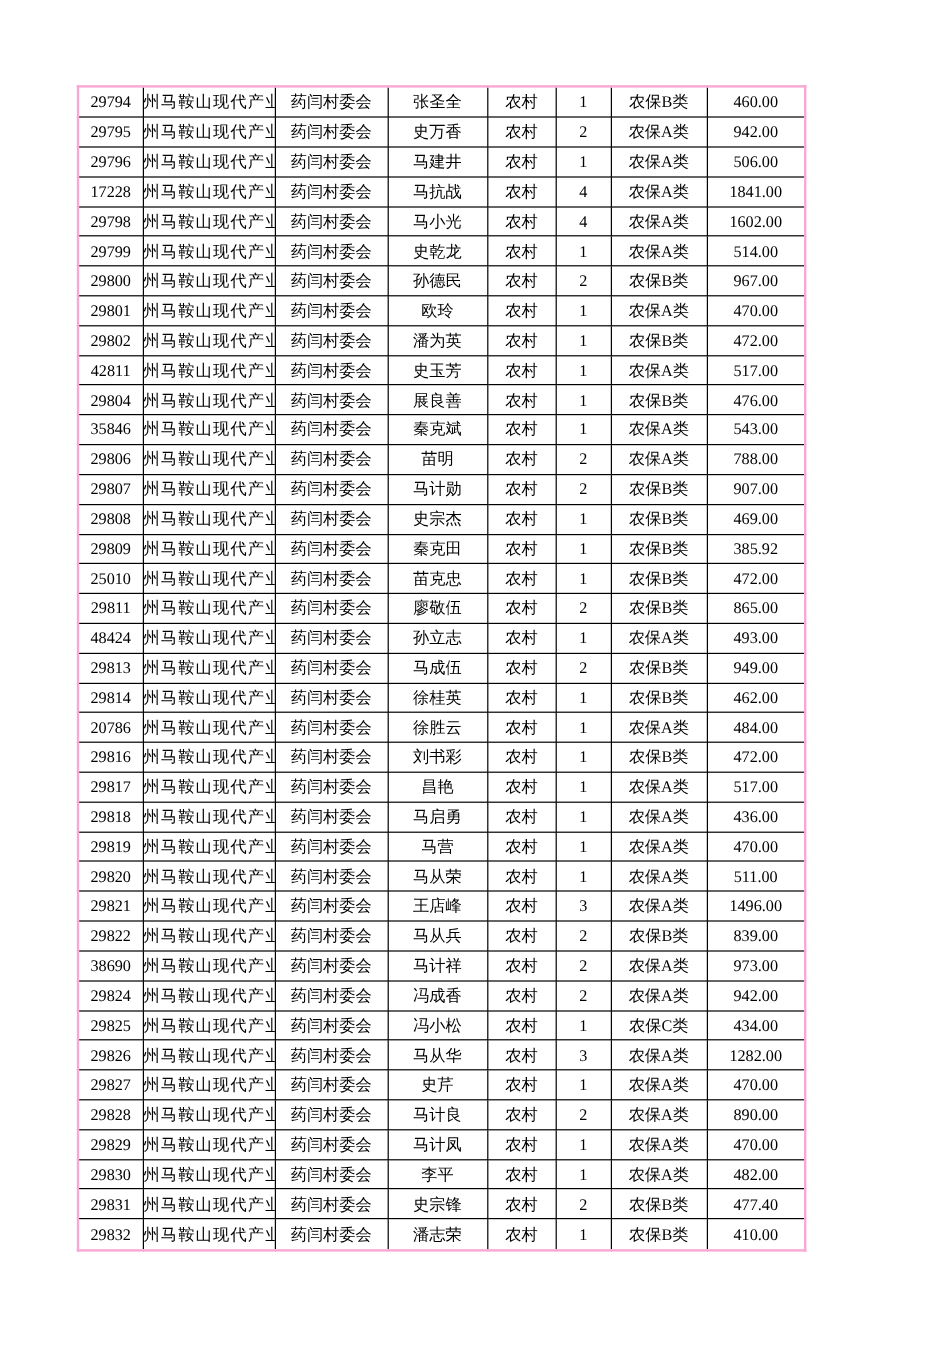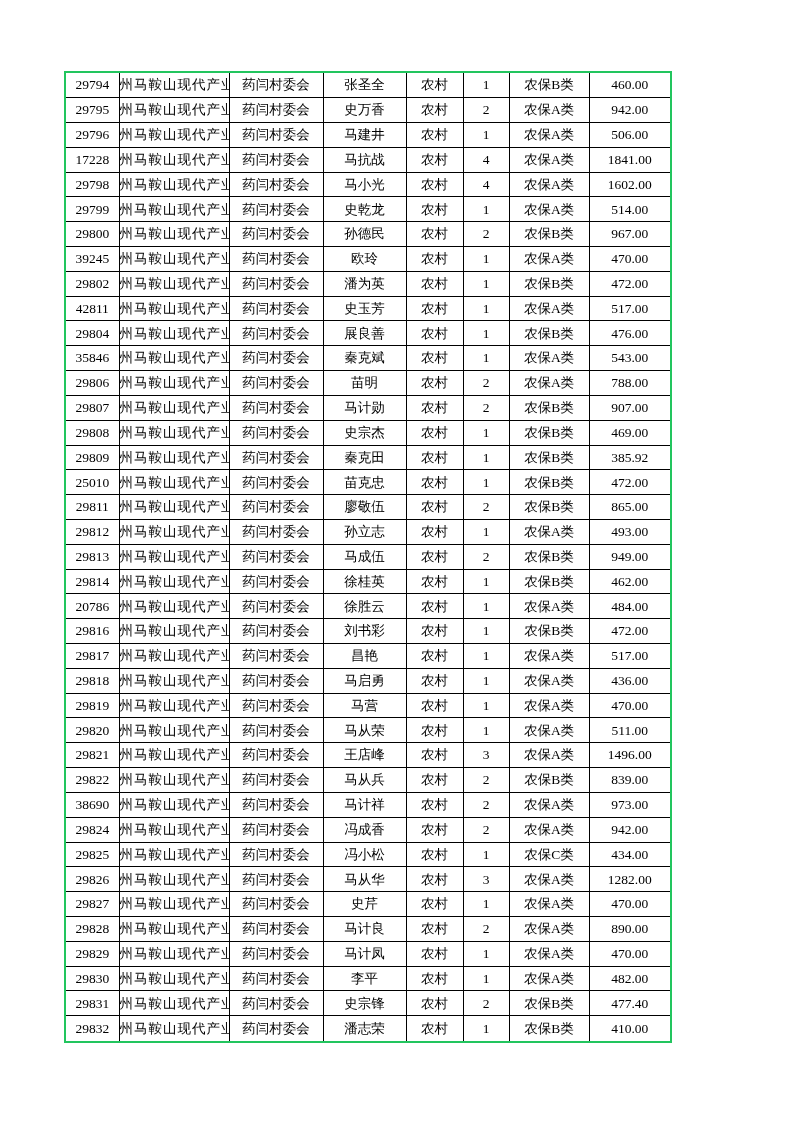--- a/index.html
+++ b/index.html
@@ -13,21 +13,21 @@
     color: #000000;
   }
   table.grid {
     position: absolute;
     left: 64px;
     top: 71px;
     width: 606px;
     height: 972px;
     border-collapse: collapse;
     table-layout: fixed;
-    border: 2px solid #22c55e;
+    border: 2px solid #f9a8d4;
   }
   table.grid td {
     border: 1.5px solid #000;
     padding: 0;
     text-align: center;
     vertical-align: middle;
     font-size: 13.5px;
     line-height: 1;
     overflow: hidden;
     white-space: nowrap;
@@ -120,21 +120,21 @@
     <td>29800</td>
     <td class="clip"><span class="overflow-text">州马鞍山现代产业园</span></td>
     <td>药闫村委会</td>
     <td>孙德民</td>
     <td>农村</td>
     <td>2</td>
     <td>农保B类</td>
     <td>967.00</td>
   </tr>
         <tr>
-    <td>39245</td>
+    <td>29801</td>
     <td class="clip"><span class="overflow-text">州马鞍山现代产业园</span></td>
     <td>药闫村委会</td>
     <td>欧玲</td>
     <td>农村</td>
     <td>1</td>
     <td>农保A类</td>
     <td>470.00</td>
   </tr>
         <tr>
     <td>29802</td>
@@ -230,21 +230,21 @@
     <td>29811</td>
     <td class="clip"><span class="overflow-text">州马鞍山现代产业园</span></td>
     <td>药闫村委会</td>
     <td>廖敬伍</td>
     <td>农村</td>
     <td>2</td>
     <td>农保B类</td>
     <td>865.00</td>
   </tr>
         <tr>
-    <td>29812</td>
+    <td>48424</td>
     <td class="clip"><span class="overflow-text">州马鞍山现代产业园</span></td>
     <td>药闫村委会</td>
     <td>孙立志</td>
     <td>农村</td>
     <td>1</td>
     <td>农保A类</td>
     <td>493.00</td>
   </tr>
         <tr>
     <td>29813</td>

